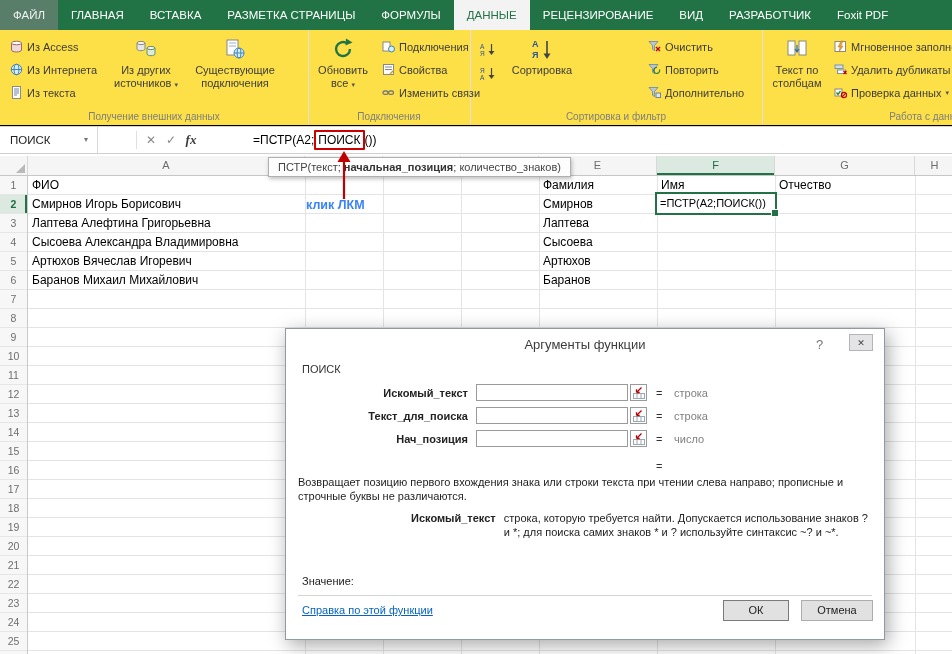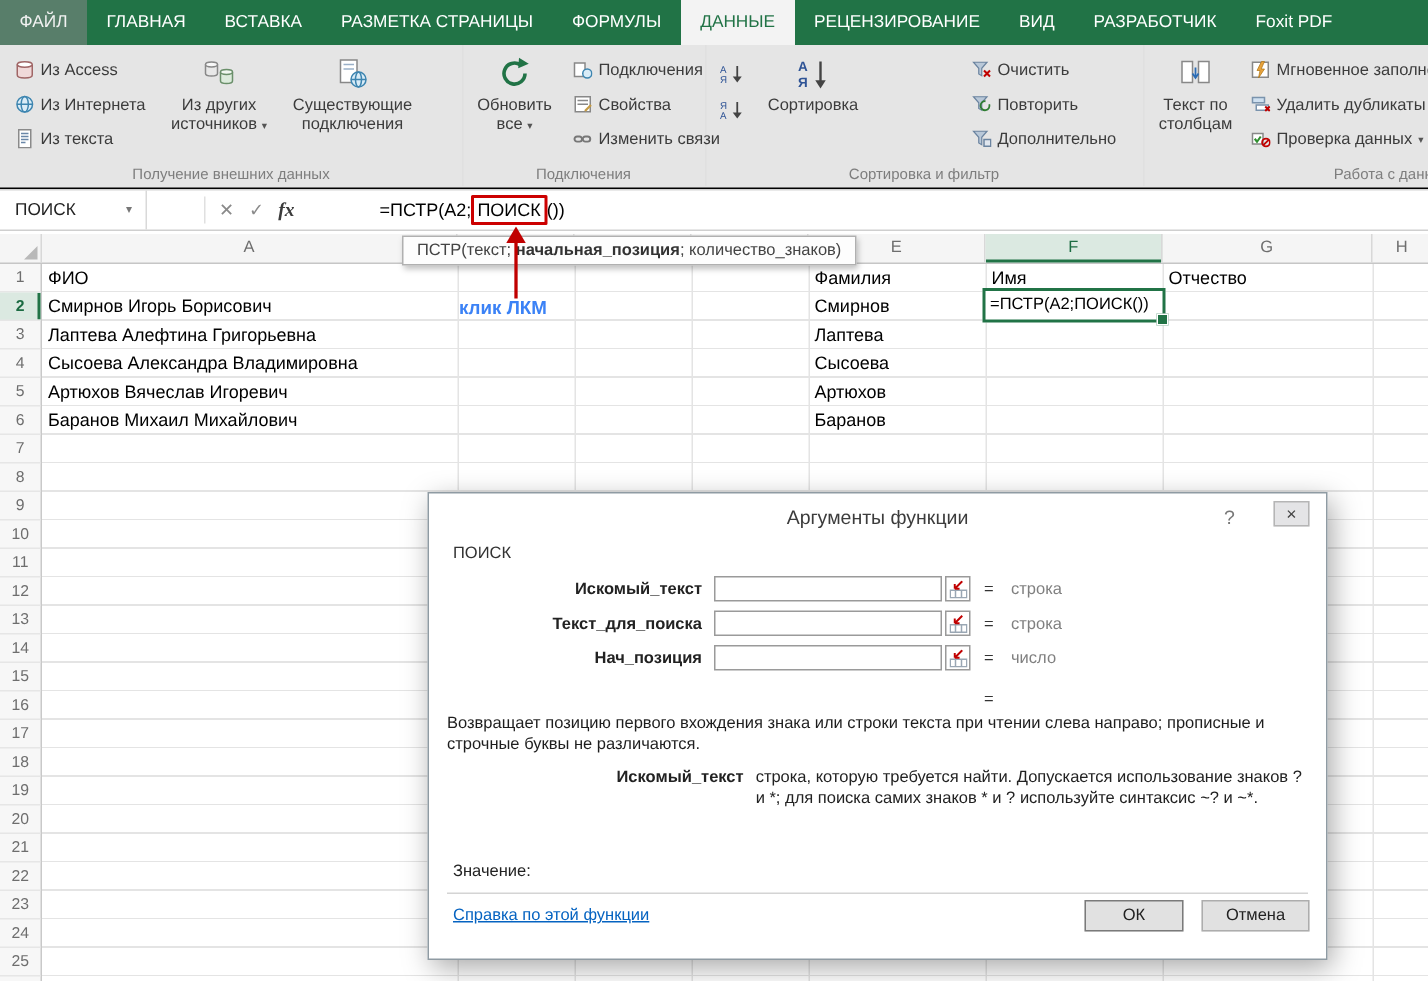--- a/index.html
+++ b/index.html
@@ -4,21 +4,21 @@
 <style>
   html,body{margin:0;padding:0;background:#888;}
   .app{position:relative;width:952px;height:654px;overflow:hidden;background:#fff;
        font-family:"Liberation Sans",sans-serif;-webkit-font-smoothing:antialiased;}
   
   .tabbar{position:absolute;left:0;top:0;width:952px;height:30px;background:#217346;display:flex;align-items:stretch;}
   .tab{color:#fff;font-size:11.5px;line-height:30px;padding:0 13px;white-space:nowrap;cursor:default;}
   .tab.file{background:#587e6a;color:#f2f2f2;}
   .tab.active{background:#f3f3f3;color:#217346;}
   
-  .ribbon{position:absolute;left:0;top:30px;width:952px;height:95px;background:#e5e5e5;border-bottom:6px solid #000000;}
+  .ribbon{position:absolute;left:0;top:30px;width:952px;height:95px;background:#fde047;border-bottom:6px solid #000000;}
   .rgroup{position:absolute;top:0;height:94px;border-right:1px solid #e0e0e0;}
   .glabel{position:absolute;bottom:2px;left:0;right:0;text-align:center;font-size:10px;color:#7e7e7e;white-space:nowrap;}
   .rbtn-s{position:absolute;height:21px;display:flex;align-items:center;gap:4px;padding:0 4px;font-size:11px;color:#3c3c3c;white-space:nowrap;cursor:default;}
   .rbtn-l{position:absolute;top:4px;height:80px;display:flex;flex-direction:column;align-items:center;padding-top:4px;font-size:11px;color:#3c3c3c;text-align:center;line-height:13px;cursor:default;}
   .rbtn-l .lbl{margin-top:4px;}
   .caret{font-size:7px;color:#555;}
   .ic{display:inline-flex;flex:none;}
   
   .fbar{position:absolute;left:0;top:126px;width:952px;height:28px;background:#fff;border-top:1px solid #d4d4d4;border-bottom:1px solid #cfcfcf;box-sizing:border-box;}
   .namebox{position:absolute;left:0;top:0;width:98px;height:26px;border-right:1px solid #d9d9d9;font-size:11.5px;color:#222;line-height:26px;padding-left:10px;box-sizing:border-box;}

